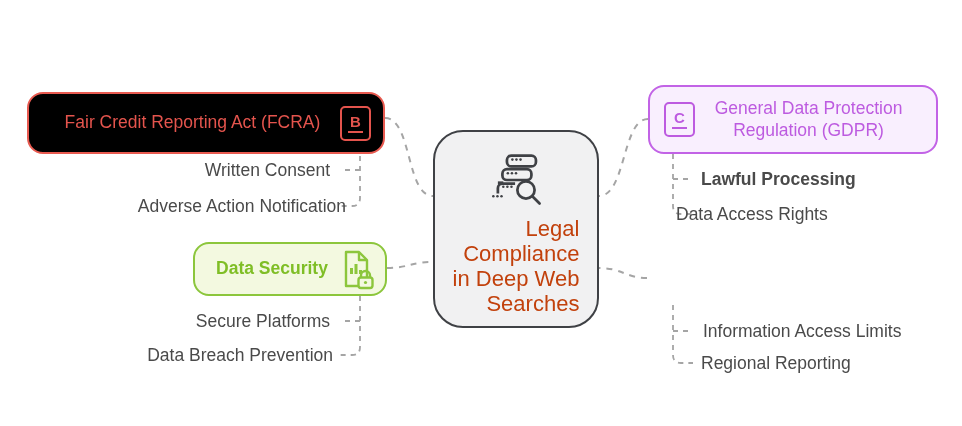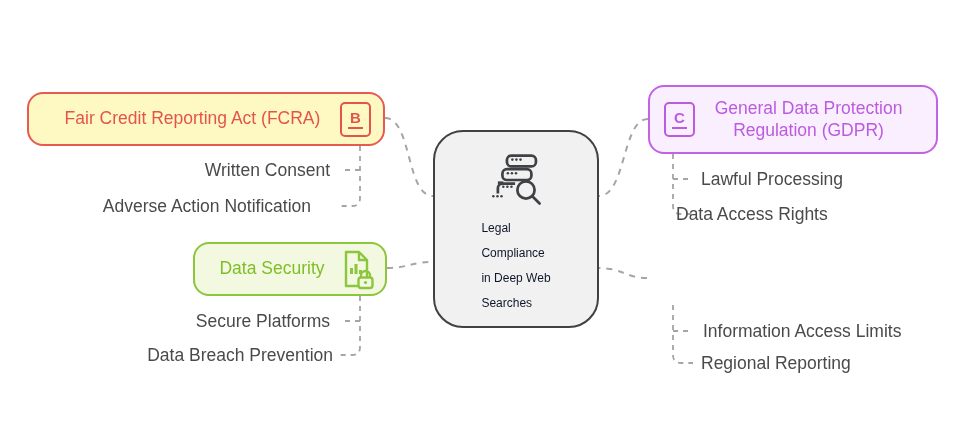--- a/index.html
+++ b/index.html
@@ -33,33 +33,34 @@
     display: flex;
     align-items: center;
     border: 2px solid;
     border-radius: 16px;
     font-size: 17.5px;
     font-weight: 500;
   }
   .node .label { flex: 1; text-align: center; line-height: 1.25; }
 
   .node.fcra {
-    left: 27px; top: 92px; width: 358px; height: 54px;
-    background: #fef9c3; border-color: #e85a50; color: #e4544d;
+    left: 27px; top: 92px; width: 358px; height: 62px;
+    background: #000000; border-color: #e85a50; color: #e4544d;
     padding: 0 12px 0 16px;
   }
   .node.gdpr {
     left: 648px; top: 85px; width: 290px; height: 69px;
     background: #f9effe; border-color: #c263e6; color: #bd5be0;
     padding: 0 14px 0 14px;
   }
   .node.datasec {
     left: 193px; top: 242px; width: 194px; height: 54px;
     background: #f3f9e0; border-color: #8cc63c; color: #7fbe26;
     padding: 0 8px 0 12px;
+    font-weight: bold;
   }
   .node.statelaw {
     left: 647px; top: 252px; width: 266px; height: 53px;
     background: #fdfbdb; border-color: #e7d21f; color: #ddc500;
     padding: 0 12px 0 10px;
   }
 
   
   .letter-icon {
     width: 31px; height: 35px;
@@ -80,23 +81,23 @@
     left: 433px; top: 130px; width: 166px; height: 198px;
     background: #f1f1f2;
     border: 2px solid #3f4145;
     border-radius: 30px;
     display: flex; flex-direction: column;
     align-items: center; justify-content: flex-start;
     padding-top: 18px;
   }
   .center-node .ctext {
     margin-top: 6px;
-    text-align: left;
-    color: #0f172a;
-    font-size: 12px;
+    text-align: right;
+    color: #c2410c;
+    font-size: 22px;
     line-height: 25px;
   }
 
   
   .leaf {
     position: absolute;
     font-size: 17.5px;
     color: #4a4a4a;
     white-space: nowrap;
     line-height: 22px;
@@ -186,22 +187,22 @@
     </svg>
     <div class="ctext">
       <div>Legal</div>
       <div>Compliance</div>
       <div>in Deep Web</div>
       <div>Searches</div>
     </div>
   </div>
 
   <div class="leaf r" style="right:632px; top:159px;">Written Consent</div>
-  <div class="leaf r" style="right:651px; top:195px;">Adverse Action Notification</div>
+  <div class="leaf r" style="right:616px; top:195px;">Adverse Action Notification</div>
   <div class="leaf r" style="right:632px; top:310px;">Secure Platforms</div>
   <div class="leaf r" style="right:629px; top:344px;">Data Breach Prevention</div>
 
-  <div class="leaf" style="left:701px; top:168px;">Lawful Processing</div>
+  <div class="leaf" style="left:701px; top:168px;font-weight:bold;">Lawful Processing</div>
   <div class="leaf" style="left:676px; top:203px;">Data Access Rights</div>
   <div class="leaf" style="left:703px; top:320px;">Information Access Limits</div>
   <div class="leaf" style="left:701px; top:352px;">Regional Reporting</div>
 
 </div>
 
 </body></html>

